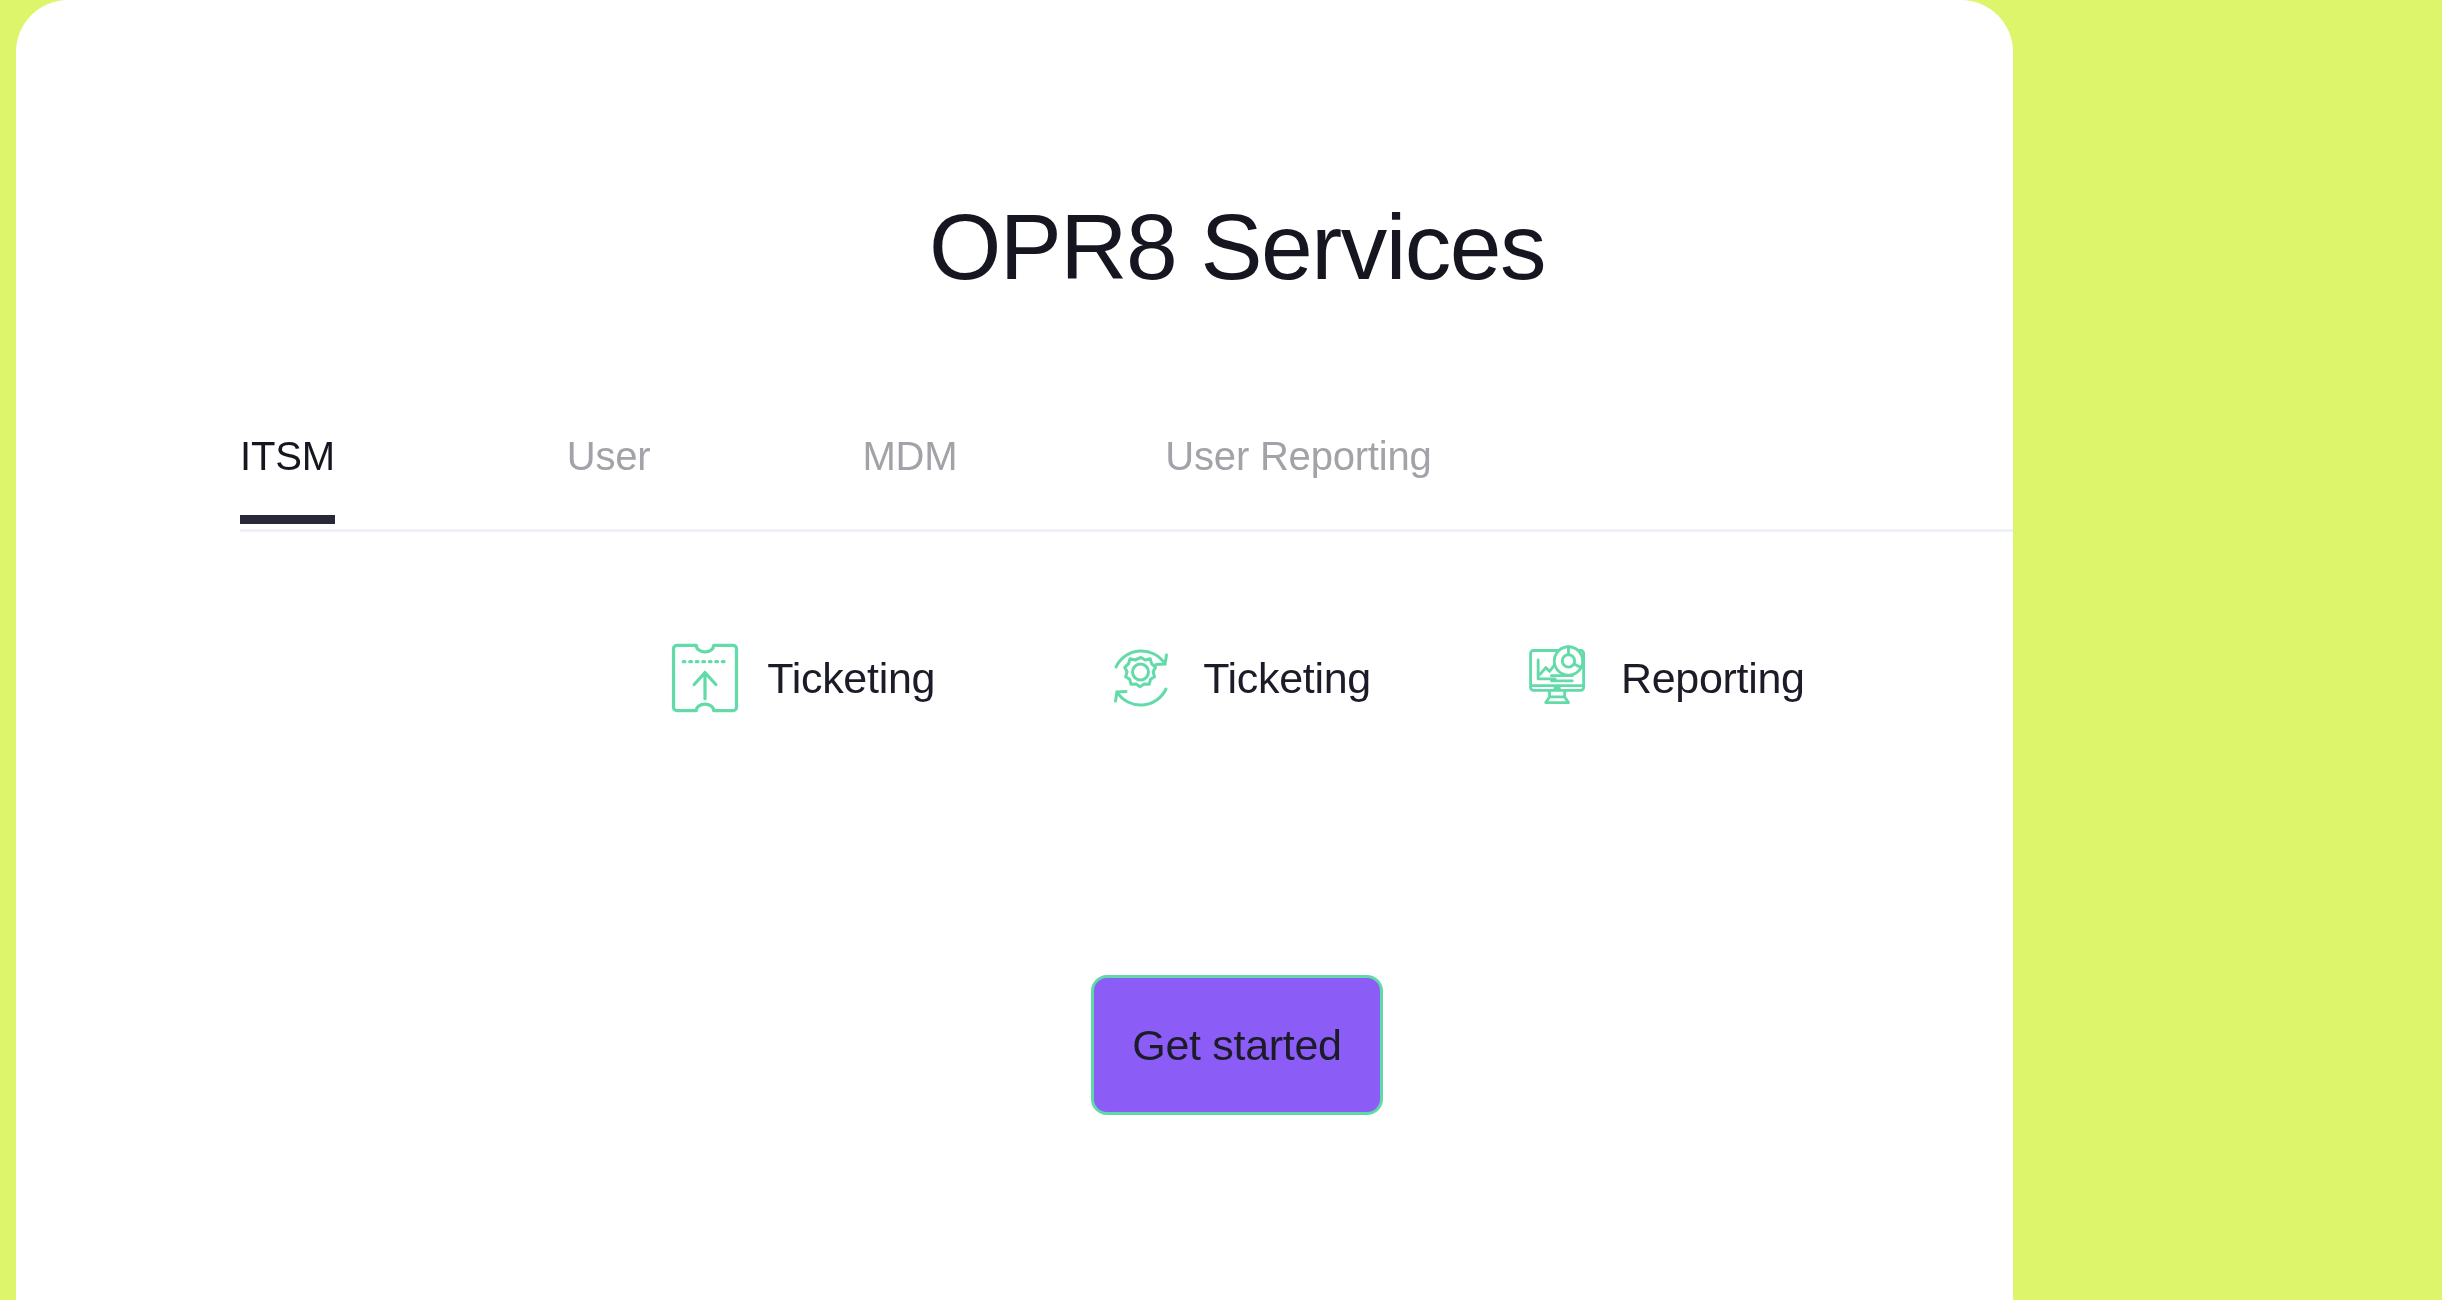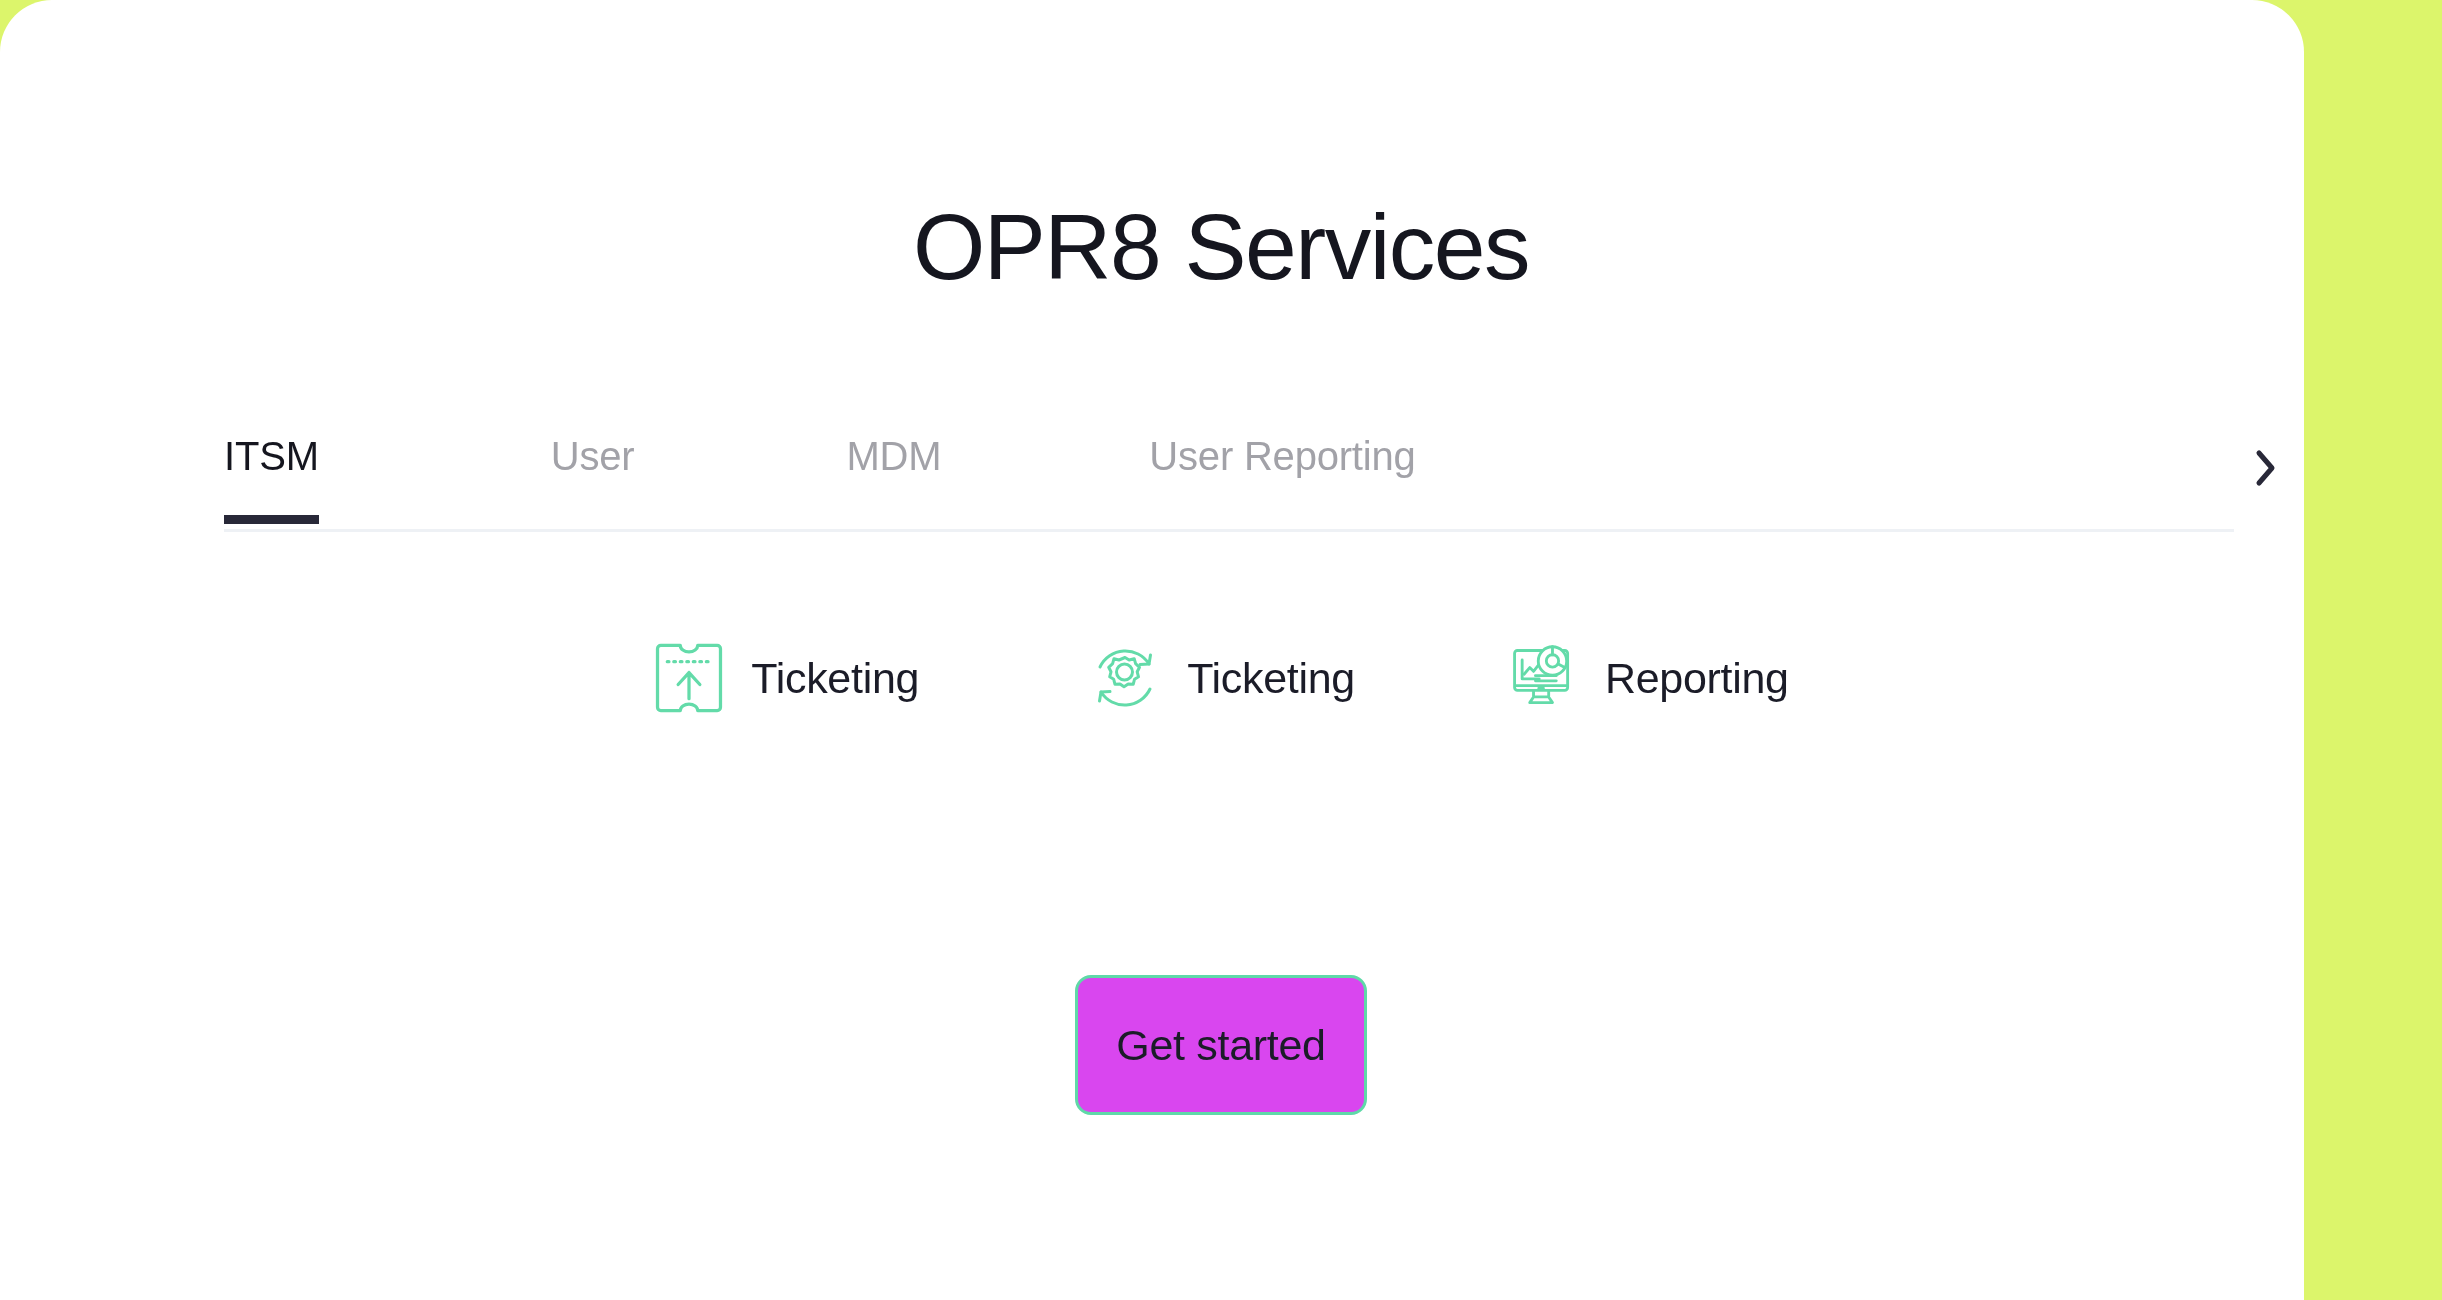--- a/index.html
+++ b/index.html
@@ -10,23 +10,23 @@
     overflow: hidden;
   }
   body {
     background: #dcf56b;
     font-family: "Liberation Sans", sans-serif;
     -webkit-font-smoothing: antialiased;
   }
 
   .page-card {
     position: absolute;
-    left: 0;
+    left: 16px;
     top: 0;
-    width: 2304px;
+    width: 1997px;
     height: 1300px;
     background: #ffffff;
     border-radius: 52px 52px 0 0;
     overflow: hidden;
   }
 
   
   .page-title {
     position: absolute;
     left: 0;
@@ -137,21 +137,21 @@
     width: 2442px;
     display: flex;
     justify-content: center;
   }
   .cta-button {
     box-sizing: border-box;
     width: 292px;
     height: 140px;
     border: 3px solid #5fd9a8;
     border-radius: 16px;
-    background: #d946ef;
+    background: #8b5cf6;
     font-family: "Liberation Sans", sans-serif;
     font-size: 43px;
     color: #1b1c28;
     letter-spacing: -0.3px;
     cursor: pointer;
     display: flex;
     align-items: center;
     justify-content: center;
   }
 </style>

